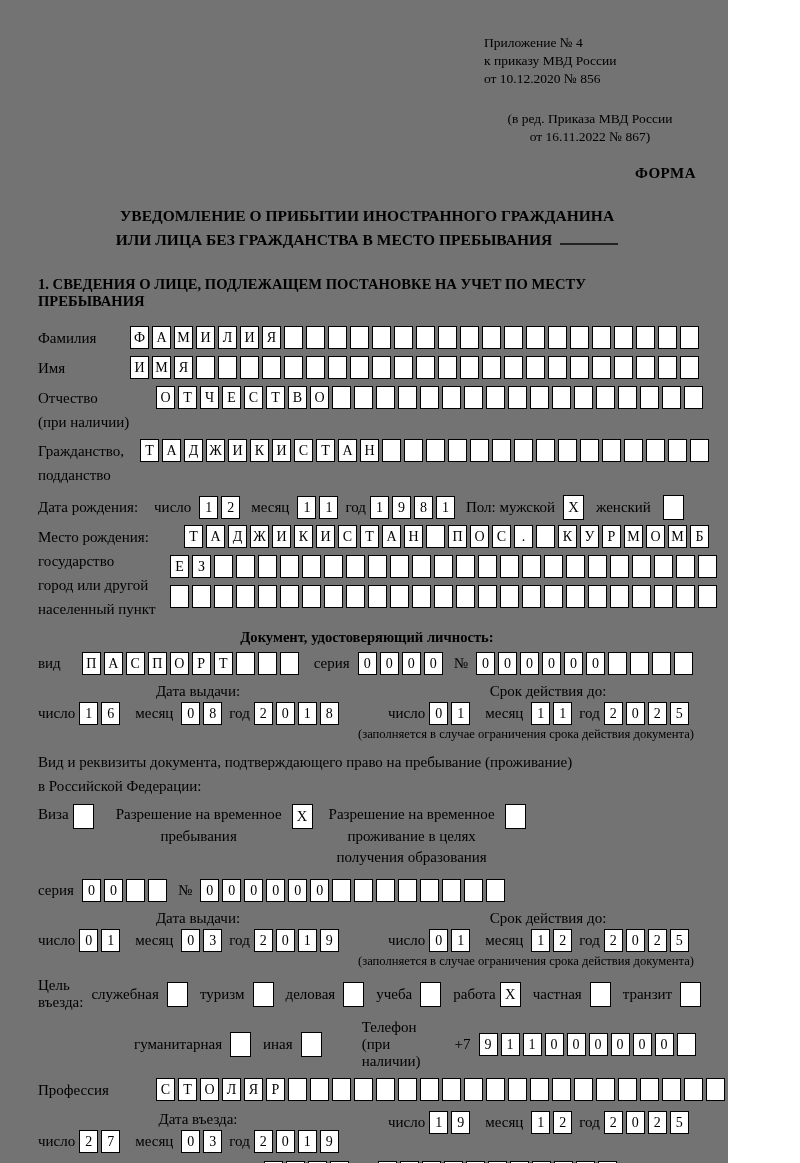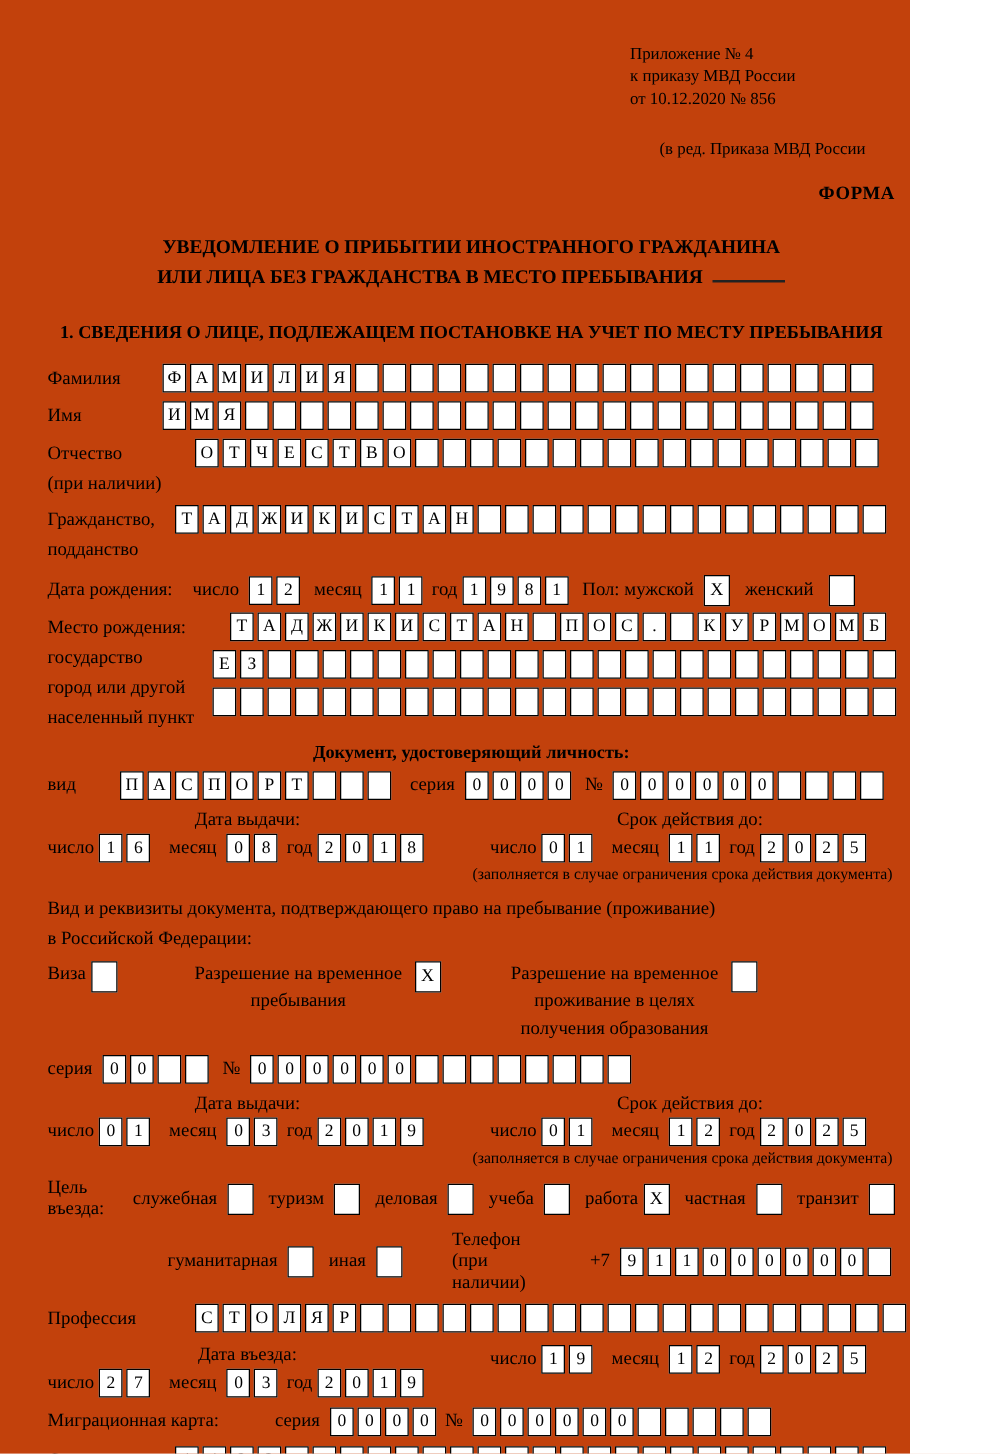--- a/index.html
+++ b/index.html
@@ -1,29 +1,29 @@
 <!DOCTYPE html>
 <html lang="ru"><head>
 <meta charset="utf-8">
 <style>
   html,body{margin:0;padding:0;background:#ffffff;}
   .page{
     width:728px;height:1163px;box-sizing:border-box;
-    padding:34px 12px 8px 38px;
+    padding:34px 32px 8px 38px;
     font-family:"Liberation Serif","DejaVu Serif",serif;
-    color:#000;background:#c2410c;font-size:15px;overflow:hidden;position:relative;
+    color:#000;background:#737373;font-size:15px;overflow:hidden;position:relative;
   }
   
   .hdr{width:212px;margin-left:auto;font-size:13.5px;line-height:1.32;}
   .hdr .grp2{margin-top:23px;text-align:center;}
   .hdr .forma{font-weight:bold;text-align:right;font-size:15px;margin-top:18px;letter-spacing:.5px;}
   
   .title{text-align:center;font-weight:bold;font-size:15.5px;margin-top:20px;line-height:1.55;}
   .blank{display:inline-block;width:58px;height:13px;border-bottom:2px solid #222;margin-left:8px;}
-  .sect{font-weight:bold;text-align:center;font-size:14.6px;margin-top:24px;margin-bottom:16px;}
+  .sect{font-weight:bold;font-size:14.6px;margin-top:24px;margin-bottom:16px;}
   
   .row{display:flex;align-items:flex-start;margin-bottom:5px;}
   .lbl{flex:none;line-height:25px;}
   .lbl2{flex:none;line-height:24px;}
   .w90{width:92px;} .w100{width:102px;} .w112{width:118px;} .w130{width:132px;}
   .boxes{white-space:nowrap;flex:none;}
   .box{
     display:inline-block;width:17px;height:21px;border:1.7px solid #000;
     margin-right:3px;text-align:center;line-height:21px;font-size:14px;
     vertical-align:top;background:#fff;
@@ -35,37 +35,38 @@
   .inline{display:flex;align-items:center;flex-wrap:nowrap;}
   .gap4{margin-right:4px;} .gap8{margin-right:8px;} .gap12{margin-right:12px;} .gap16{margin-right:16px;} .gap24{margin-right:24px;}
   .mt8{margin-top:8px;}
   .center-bold{font-weight:bold;text-align:center;font-size:14.6px;margin:8px 0 6px 0;}
   .daterow{display:flex;margin-bottom:2px;}
   .dategroup{width:49%;}
   .dateheading{text-align:center;margin-bottom:2px;}
   .dateline{display:flex;align-items:center;}
   .note{font-size:12.6px;text-align:right;margin:1px 0 8px 0;padding-right:2px;}
   .para{line-height:1.6;margin-bottom:4px;}
-  .permrow{display:flex;align-items:flex-start;margin:6px 0 10px 0;gap:40px;}
+  .permrow{display:flex;align-items:flex-start;margin:6px 0 10px 0;}
   .permitem{display:flex;align-items:flex-start;}
   .permlbl{text-align:center;line-height:1.45;}
   .stack>div{line-height:24px;}
   .repsrows .boxes{display:block;margin-bottom:7px;}
 </style>
 </head>
 <body>
 
 <div class="page">
 
   <div class="hdr">
     <div>Приложение № 4</div>
     <div>к приказу МВД России</div>
     <div>от 10.12.2020 № 856</div>
     <div class="grp2">
       <div>(в ред. Приказа МВД России</div>
+      <div>от 16.11.2022 № 867)</div>
     </div>
     <div class="forma">ФОРМА</div>
   </div>
 
   <div class="title">
     <div>УВЕДОМЛЕНИЕ О ПРИБЫТИИ ИНОСТРАННОГО ГРАЖДАНИНА</div>
     <div>
       <span>ИЛИ ЛИЦА БЕЗ ГРАЖДАНСТВА В МЕСТО ПРЕБЫВАНИЯ</span><span class="blank"></span>
     </div>
   </div>

